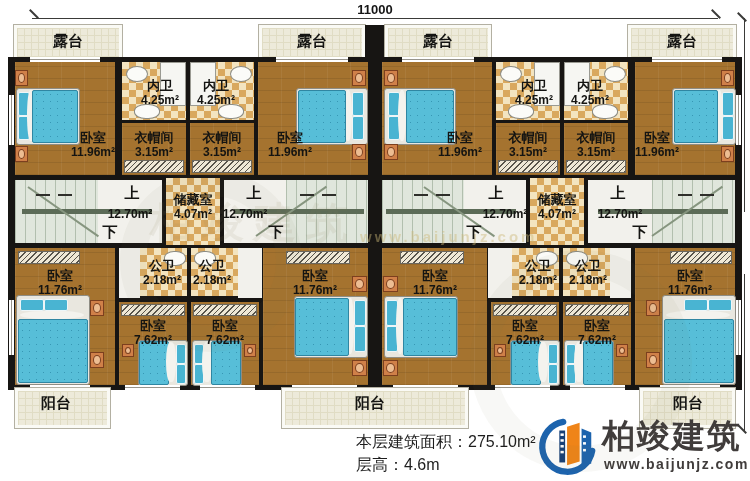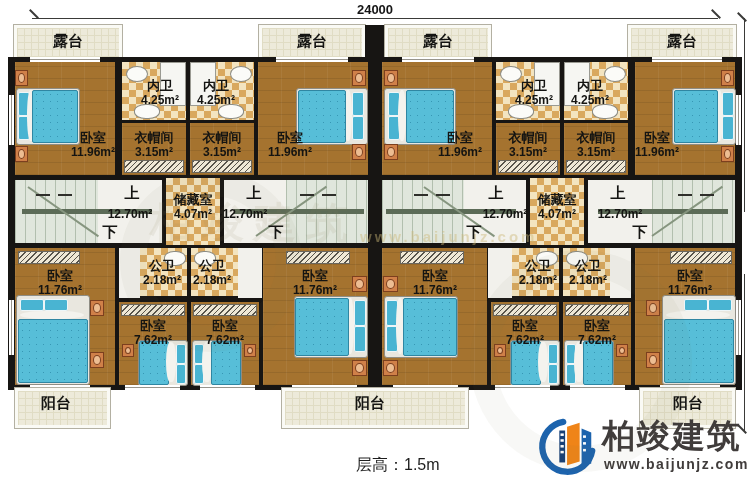--- a/index.html
+++ b/index.html
@@ -56,21 +56,21 @@
   #brandurl{font-size:14px;font-weight:700;color:#403c3b;letter-spacing:1.5px;white-space:nowrap;}
 </style>
 </head>
 <body>
 
 <div id="stage">
 
   <div class="abs dimline" style="left:32px;top:18px;width:686px;height:1px"></div>
   <div class="abs tick" style="left:28px;top:13px;width:12px;height:2px"></div>
   <div class="abs tick" style="left:710px;top:13px;width:12px;height:2px"></div>
-  <div class="abs dimtext" style="left:340px;top:2px;width:70px;height:14px">24000</div>
+  <div class="abs dimtext" style="left:340px;top:2px;width:70px;height:14px">11000</div>
 
   <div class="abs dimline" style="left:744px;top:18px;width:1px;height:414px"></div>
   <div class="abs tick" style="left:736px;top:16px;width:12px;height:2px"></div>
   <div class="abs tick" style="left:736px;top:428px;width:12px;height:2px"></div>
   <div class="abs dimtext" style="left:729px;top:212px;width:16px;height:62px;writing-mode:vertical-rl;transform:rotate(180deg);line-height:16px">13320</div>
 
   <div class="abs terr" style="left:14px;top:25px;width:108px;height:36px"></div>
   <div class="rl single" style="left:40px;top:33px;width:56px">
       <span class="n">露台</span>
     </div>
@@ -442,21 +442,22 @@
   <div class="abs balc" style="left:640px;top:388px;width:95px;height:40px"></div>
   <div class="rl single" style="left:660px;top:395px;width:56px">
       <span class="n">阳台</span>
     </div>
 
   <div class="wm" style="left:150px;top:195px;font-size:42px;letter-spacing:10px;color:rgba(140,125,85,0.10)">柏竣建筑</div>
   <div class="wm" style="left:360px;top:228px;font-size:15px;letter-spacing:3px;color:rgba(205,185,120,0.45)">www.baijunjz.com</div>
   <div class="wmcircle" style="left:120px;top:170px;width:130px;height:130px"></div>
   <div class="wmcircle" style="left:470px;top:250px;width:170px;height:170px"></div>
 
-  <div class="abs info" style="left:356px;top:453px">层高：1.5m</div>
+  <div class="abs info" style="left:356px;top:430px">本层建筑面积：275.10m²</div>
+  <div class="abs info" style="left:356px;top:453px">层高：4.6m</div>
 
   <div class="abs" style="left:538px;top:414px;width:212px;height:64px">
     <svg class="abs" style="left:0;top:2px" width="62" height="60" viewBox="0 0 64 62">
       <path d="M26 6 A26 26 0 1 0 56 36" fill="none" stroke="#1c63ad" stroke-width="6.5" stroke-linecap="round"></path>
       <rect x="22" y="15" width="6" height="33" fill="#163f76"></rect>
       <rect x="23.2" y="18" width="3.4" height="2.6" fill="#fff"></rect>
       <rect x="23.2" y="24" width="3.4" height="2.6" fill="#fff"></rect>
       <rect x="23.2" y="30" width="3.4" height="2.6" fill="#fff"></rect>
       <rect x="23.2" y="36" width="3.4" height="2.6" fill="#fff"></rect>
       <polygon points="30,11 43,7 43,47 30,51" fill="#ef8418"></polygon>

